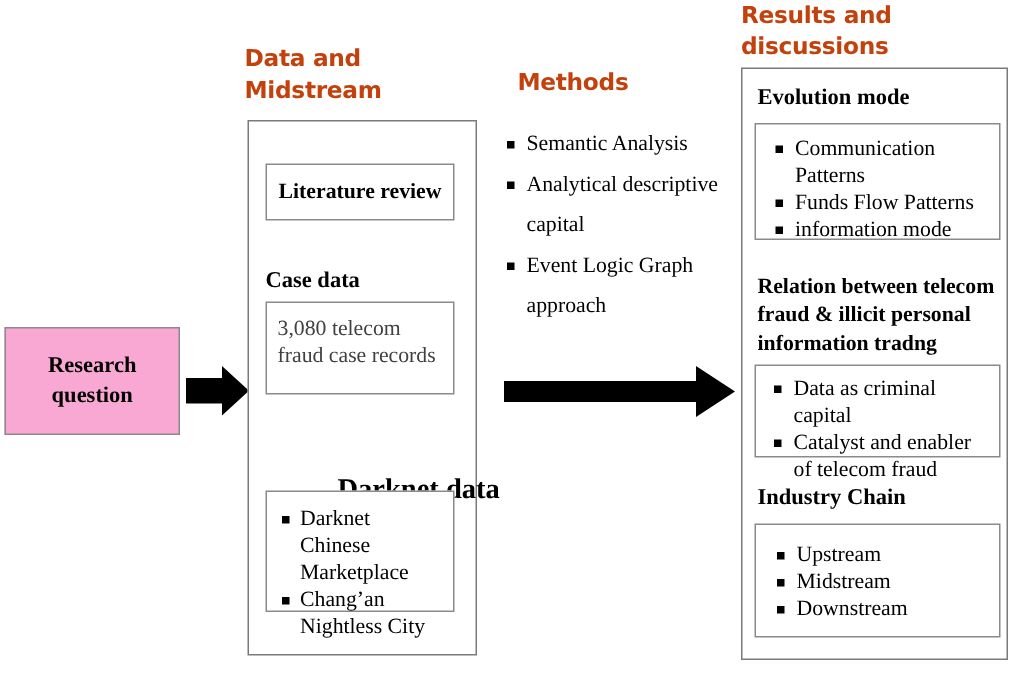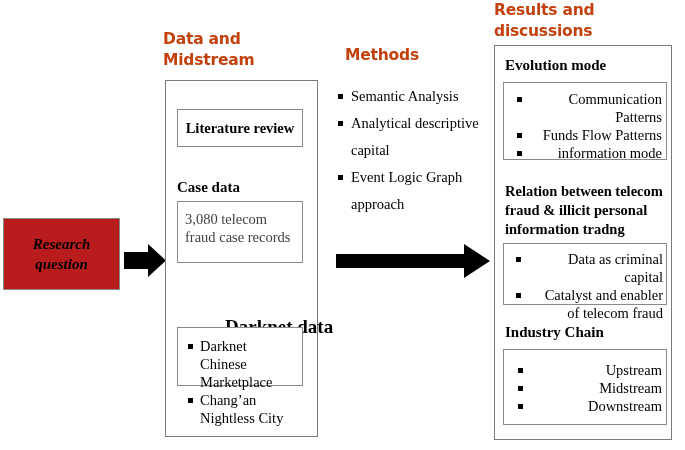--- a/index.html
+++ b/index.html
@@ -36,23 +36,22 @@
     background: #ffffff;
     box-sizing: border-box;
   }
   .box-inner {
     border: 1.4px solid #8a8a8a;
     background: #ffffff;
     box-sizing: border-box;
   }
   .box-plain {
     border: 1.6px solid #8a8a8a;
-    background: #b91c1c;
+    background: #f9a8d4;
     box-sizing: border-box;
-    font-style: italic;
   }
 
   
   .serif-bold {
     font-family: "Liberation Serif", "DejaVu Serif", serif;
     font-weight: bold;
     font-size: 14.5px;
     line-height: 18px;
     color: #000;
   }
@@ -90,21 +89,21 @@
   }
   ul.bullets > li::before {
     content: "";
     position: absolute;
     left: 1px;
     top: 7px;
     width: 5px;
     height: 5px;
     background: #000;
   }
-  ul.bullets.wide > li { padding-left: 15px; text-align: right; }
+  ul.bullets.wide > li { padding-left: 15px; }
   ul.bullets.wide > li::before { left: 2px; }
 
   
   ul.bullets.methods > li {
     line-height: 27px;
     font-size: 14.5px;
     padding-left: 14px;
   }
   ul.bullets.methods > li::before { top: 11px; }
 
@@ -145,21 +144,21 @@
   </div>
 
   <div class="abs serif-bold" style="left:177px; top:178px; width:130px; font-size:15px;">Case data</div>
 
   <div class="abs box-inner" style="left:177px; top:201px; width:126px; height:62px;">
     <div class="serif-body" style="padding:8px 6px 0 7px;">3,080 telecom fraud case records</div>
   </div>
 
   <div class="abs serif-bold" style="left:177px; top:318px; width:130px; font-size:19px;margin-left:48px;">Darknet data</div>
 
-  <div class="abs box-inner" style="left:177px; top:327px; width:126px; height:59px;">
+  <div class="abs box-inner" style="left:177px; top:327px; width:126px; height:81px;">
     <ul class="bullets" style="padding:9px 5px 0 9px;">
       <li>Darknet Chinese Marketplace</li>
       <li>Chang’an Nightless City</li>
     </ul>
   </div>
 
   <div class="abs col-header" style="left:345px; top:45px; width:130px;">
     <div>Methods</div>
   </div>
 

